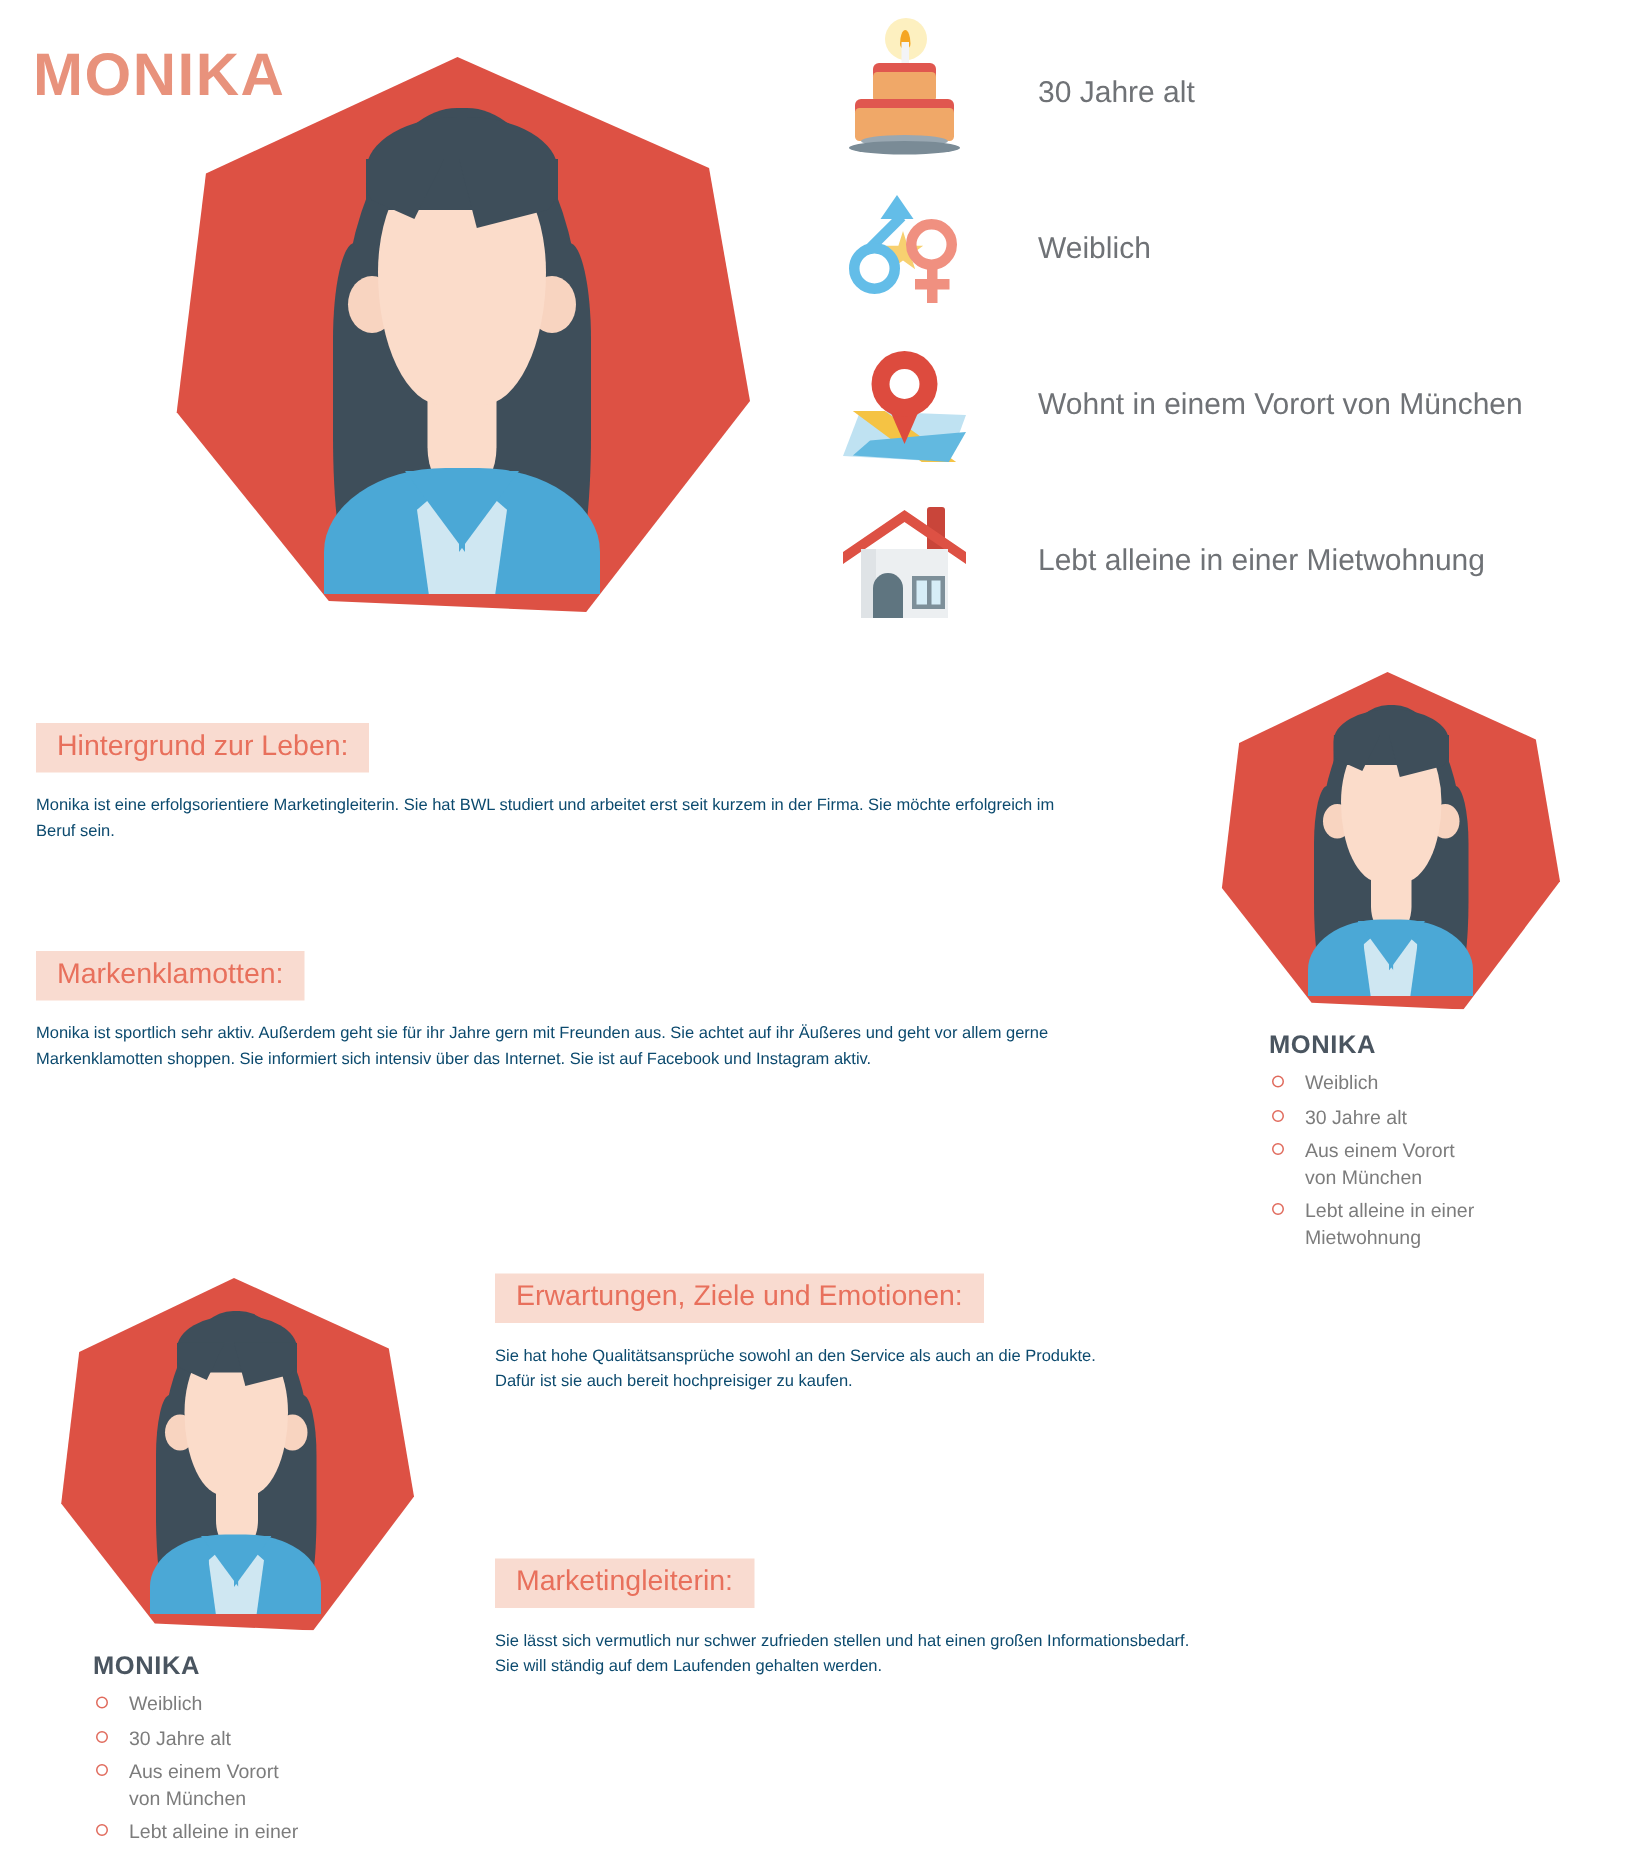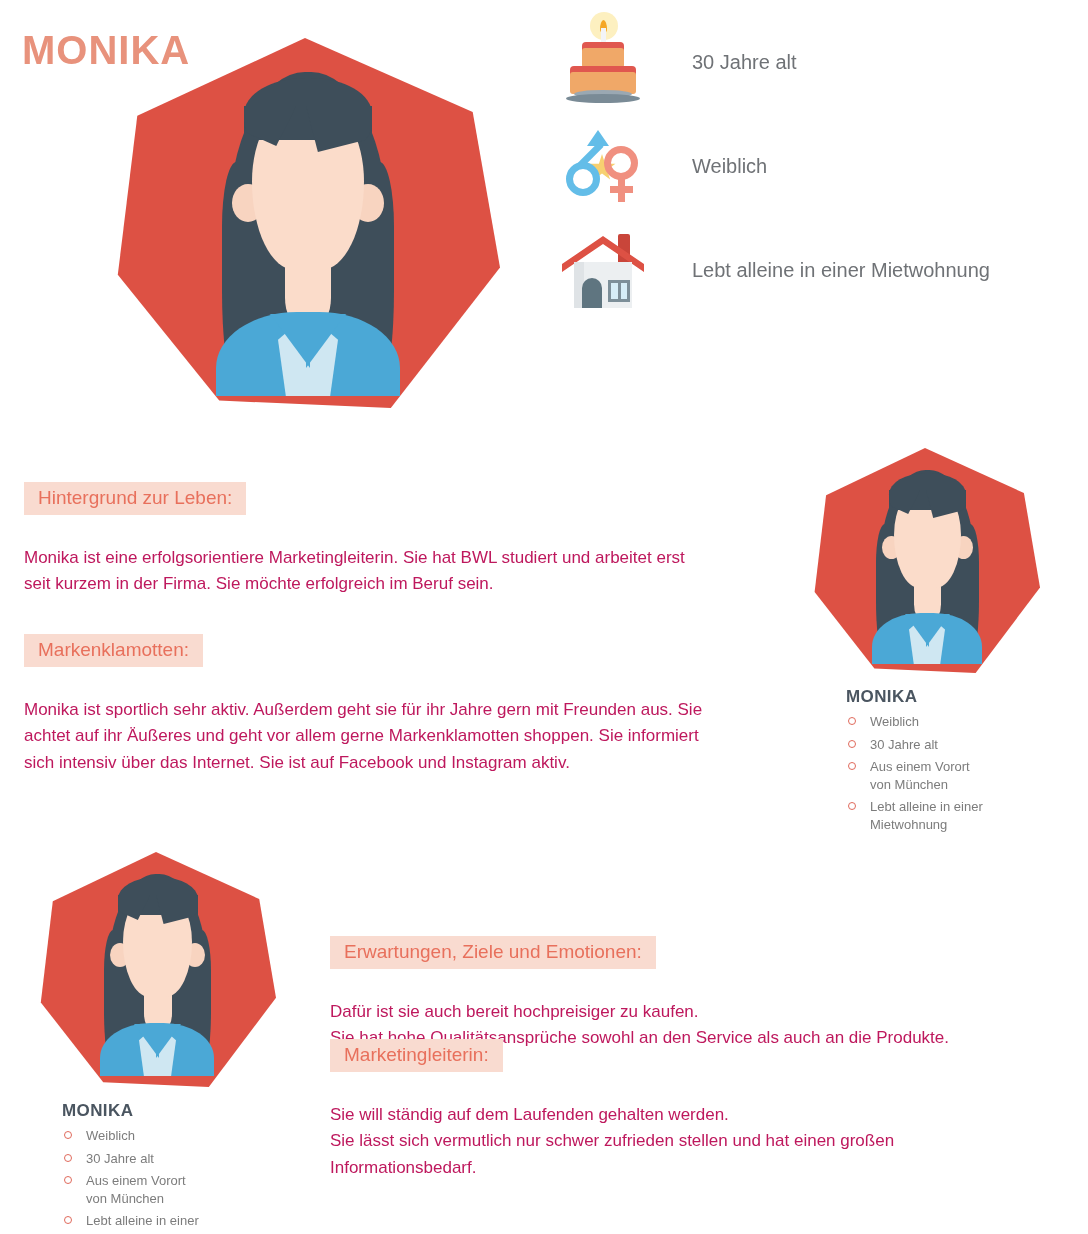--- a/index.html
+++ b/index.html
@@ -171,24 +171,24 @@
   
   .section-head {
     display: inline-block;
     background: #f9dbd0;
     color: #e8705c;
     font-size: 19px;
     padding: 6px 14px 8px 14px;
     line-height: 1;
   }
   .section-body {
-    font-size: 17px;
+    font-size: 11px;
     line-height: 1.55;
-    color: #be185d;
-    margin-top: 30px;
+    color: #0c4a6e;
+    margin-top: 14px;
   }
   .section-body p { margin: 0; }
 
   
   .mini-name {
     font-size: 17px;
     font-weight: bold;
     color: #4a5560;
     letter-spacing: 0.4px;
     margin-bottom: 6px;
@@ -261,20 +261,31 @@
       <div class="g-male-stem"></div>
         <div class="g-male-arrow"></div>
         <div class="g-male-circle"></div>
       <div class="g-fem-stem"></div>
         <div class="g-fem-cross"></div>
         <div class="g-fem-circle"></div>
     </div>
     <div class="attr-text">Weiblich</div>
   </div>
 
+  <div class="attr-row">
+    <div class="attr-icon">
+      <div class="map-base"></div>
+        <div class="map-road"></div>
+        <div class="map-water"></div>
+      <div class="pin-tail"></div>
+        <div class="pin-head"></div>
+        <div class="pin-hole"></div>
+    </div>
+    <div class="attr-text">Wohnt in einem Vorort von München</div>
+  </div>
 
   <div class="attr-row">
     <div class="attr-icon">
       <div class="h-chimney"></div>
         <div class="h-roof"></div>
       <div class="h-wall"></div>
         <div class="h-wall-sh"></div>
       <div class="h-door"></div>
         <div class="h-win"></div>
         <div class="h-win-bar"></div>
@@ -377,27 +388,27 @@
       <span class="mini-bullet"></span>
       <span style="max-width:112px; display:inline-block;">Aus einem Vorort von München</span>
     </li>
     <li>
       <span class="mini-bullet"></span>
       <span style="max-width:120px; display:inline-block;">Lebt alleine in einer Mietwohnung</span>
     </li>
   </ul>
 </div>
 
-<div class="abs" style="left:330px; top:936px; width:700px;">
+<div class="abs" style="left:330px; top:849px; width:700px;">
   <div class="section-head">Erwartungen, Ziele und Emotionen:</div>
   <div class="section-body">
+    <p>Sie hat hohe Qualitätsansprüche sowohl an den Service als auch an die Produkte.</p>
     <p>Dafür ist sie auch bereit hochpreisiger zu kaufen.</p>
-    <p>Sie hat hohe Qualitätsansprüche sowohl an den Service als auch an die Produkte.</p>
   </div>
 </div>
 
 <div class="abs" style="left:330px; top:1039px; width:710px;">
   <div class="section-head">Marketingleiterin:</div>
   <div class="section-body">
+    <p>Sie lässt sich vermutlich nur schwer zufrieden stellen und hat einen großen Informationsbedarf.</p>
     <p>Sie will ständig auf dem Laufenden gehalten werden.</p>
-    <p>Sie lässt sich vermutlich nur schwer zufrieden stellen und hat einen großen Informationsbedarf.</p>
   </div>
 </div>
 
 </body></html>

